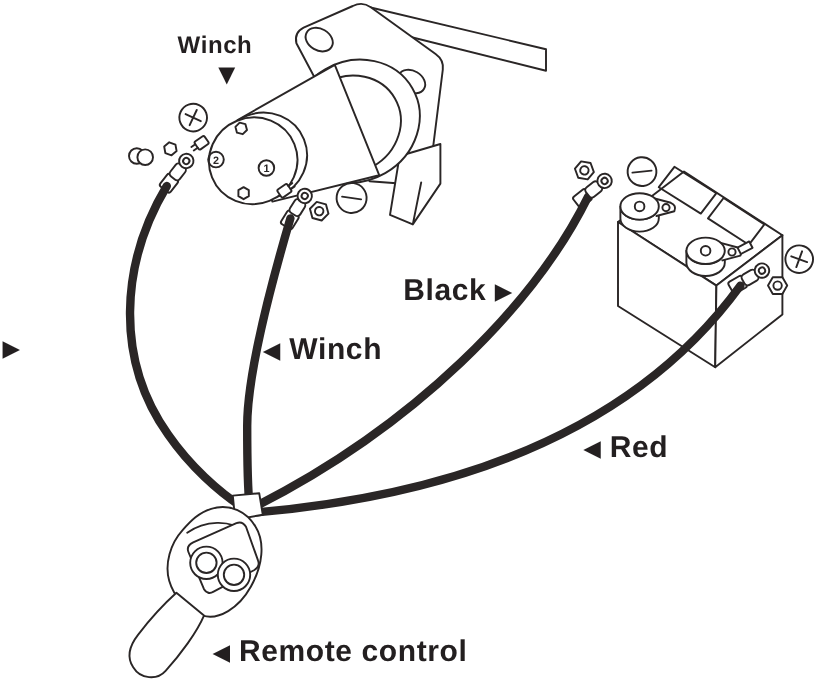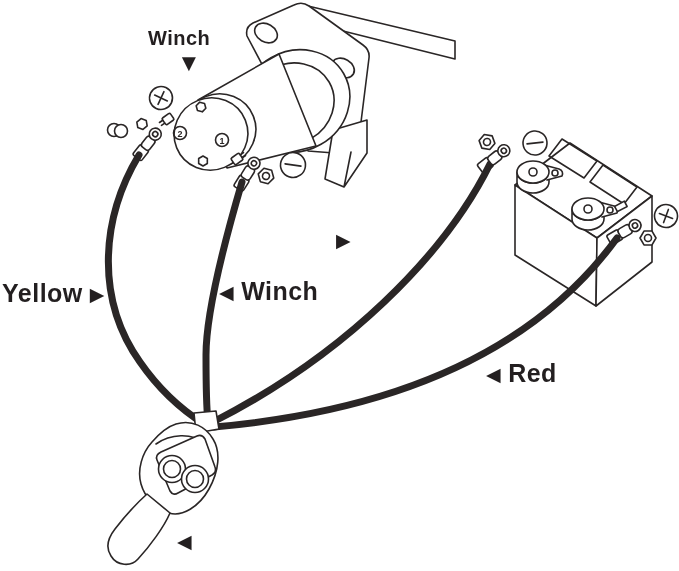--- a/index.html
+++ b/index.html
@@ -177,34 +177,35 @@
     <path class="w" d="M 147,494 L 170,513 C 164,527 150,546 138,559 C 131,567 117,566 111,556 C 105,547 108,538 115,529 C 125,516 137,503 147,494 Z"></path>
   </g>
 </svg>
 
   <div class="lbl lbl-winch">
     <span>Winch</span>
   </div>
   <div class="winch-arrow">▼</div>
 
   <div class="lbl lbl-yellow">
-    <span>Yellow</span>
     <span class="arrow">▶</span>
   </div>
 
   <div class="lbl lbl-blue">
     <span class="arrow">◀</span>
     <span>Winch</span>
   </div>
 
   <div class="lbl lbl-black">
+    <span>Black</span>
     <span class="arrow">▶</span>
   </div>
 
   <div class="lbl lbl-red">
     <span class="arrow">◀</span>
     <span>Red</span>
   </div>
 
   <div class="lbl lbl-remote">
     <span class="arrow">◀</span>
+    <span>Remote control</span>
   </div>
 </div>
 
 </body></html>

